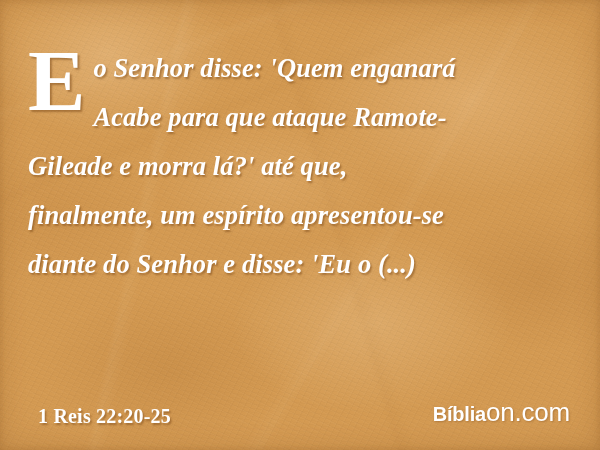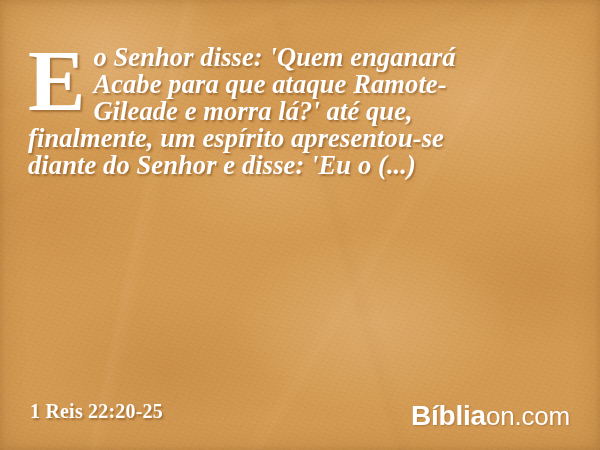--- a/index.html
+++ b/index.html
@@ -91,36 +91,36 @@
     margin: 2px 8px 0 0;
     text-shadow: 2px 2px 2px rgba(110,62,18,0.45);
   }
 
   .verse-text {
     color: #ffffff;
     font-family: "Liberation Serif", "DejaVu Serif", serif;
     font-style: italic;
     font-weight: 700;
     font-size: 26.5px;
-    line-height: 27px;
+    line-height: 49px;
     letter-spacing: 0.1px;
     text-shadow: 1.5px 1.5px 2px rgba(108,60,16,0.45);
     white-space: pre-line;
   }
 
   
   .footer {
     position: absolute;
-    left: 0;
+    left: 8px;
     right: 0;
     bottom: 22px;
     height: 28px;
     padding: 0 30px;
     display: flex;
-    align-items: flex-start;
+    align-items: flex-end;
     justify-content: space-between;
   }
 
   .reference {
     color: #ffffff;
     font-family: "Liberation Serif", "DejaVu Serif", serif;
     font-style: normal;
     font-weight: 700;
     font-size: 20px;
     letter-spacing: 0.2px;
@@ -129,21 +129,21 @@
 
   .logo {
     display: flex;
     align-items: baseline;
     font-family: "Liberation Sans", "DejaVu Sans", sans-serif;
     color: #ffffff;
     text-shadow: 1px 1px 2px rgba(108,60,16,0.35);
   }
   .logo-strong {
     font-weight: 700;
-    font-size: 28px;
+    font-size: 20px;
     letter-spacing: -0.2px;
   }
   .logo-light {
     font-weight: 400;
     font-size: 26px;
     letter-spacing: -0.2px;
   }
 </style>
 </head>
 <body>

